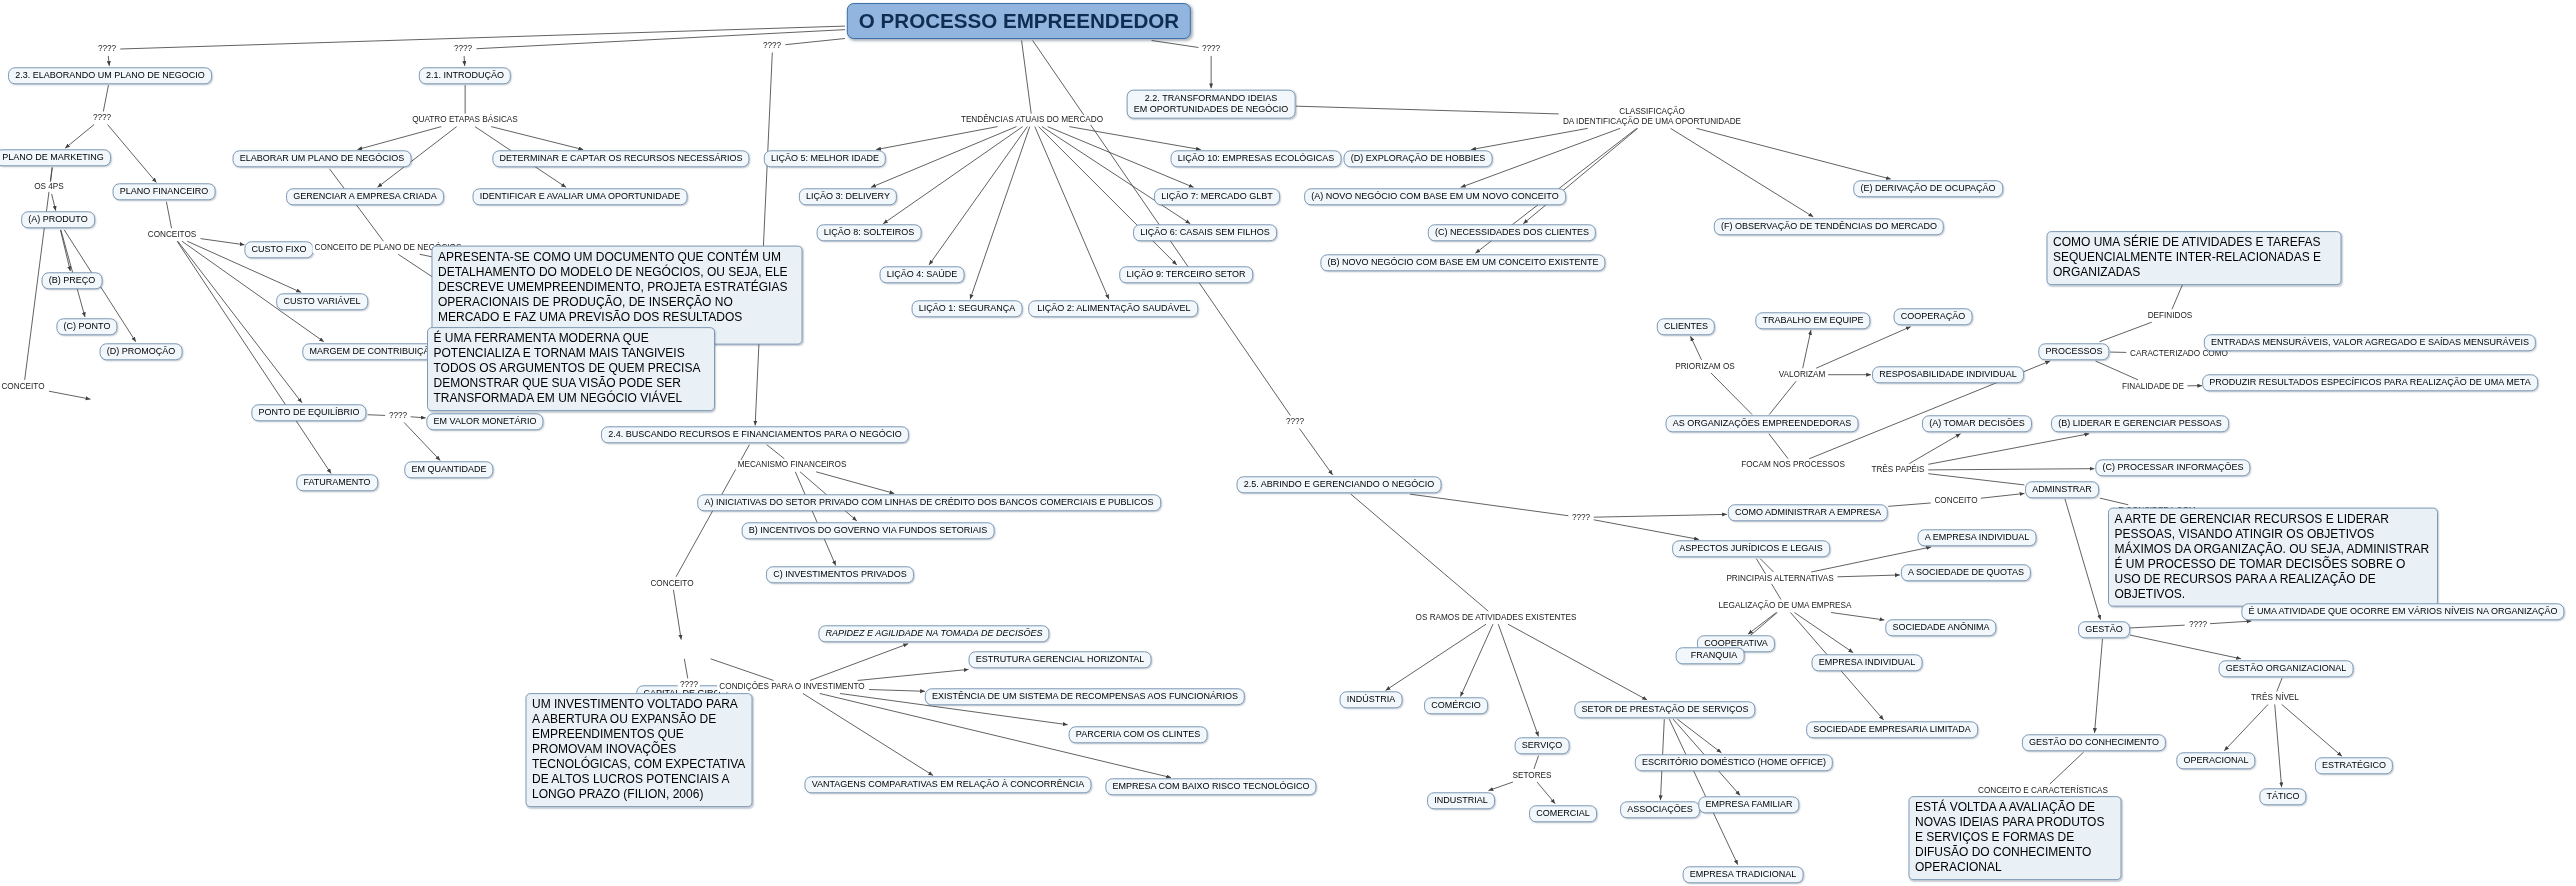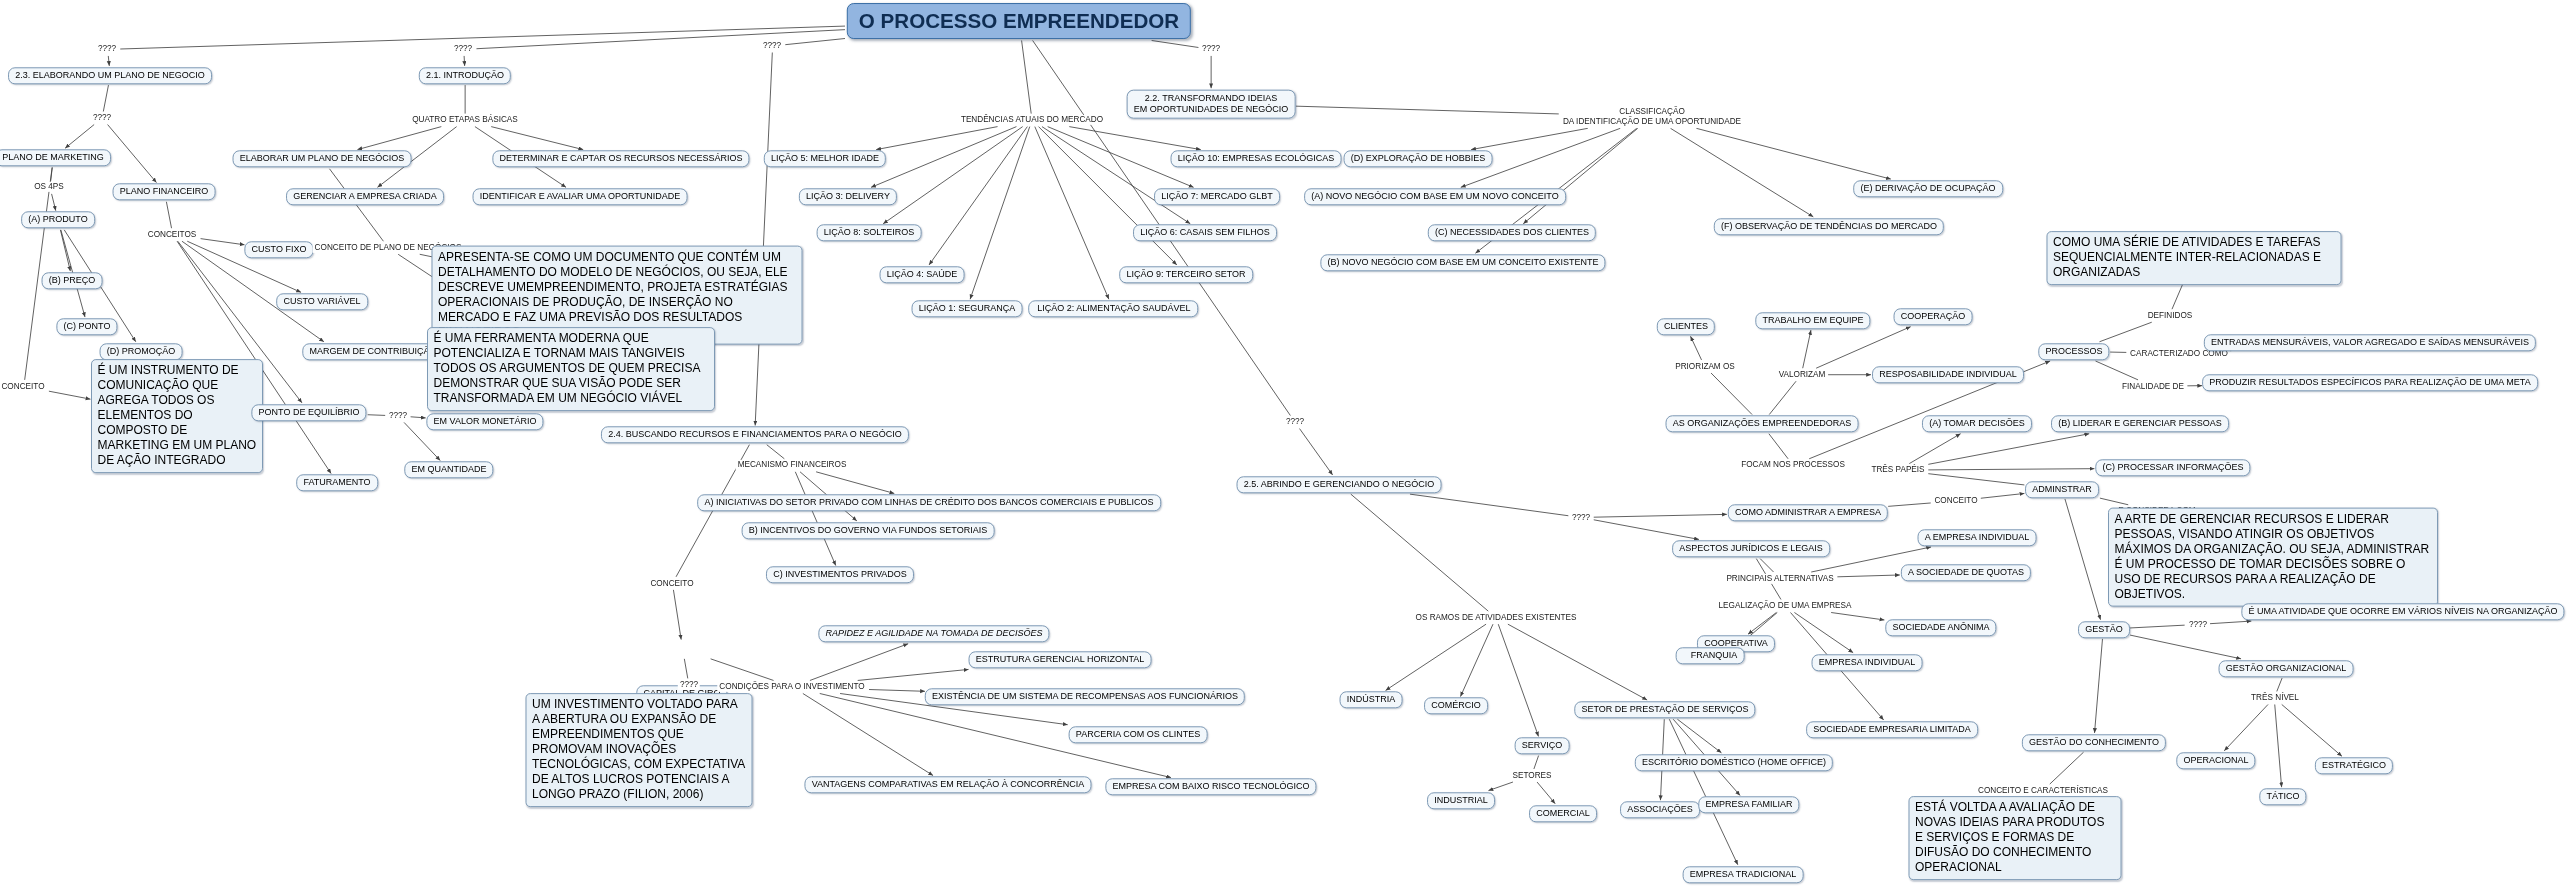--- a/index.html
+++ b/index.html
@@ -226,21 +226,20 @@
     <div class="node label" style="left: 1652px; top: 117px; white-space: pre-line;">CLASSIFICAÇÃO
 DA IDENTIFICAÇÃO DE UMA OPORTUNIDADE</div>
     <div class="node qlabel" style="left: 102px; top: 118px;">????</div>
     <div class="node concept" style="left: 53px; top: 158px;">PLANO DE MARKETING</div>
     <div class="node label" style="left: 49px; top: 187px;">OS 4PS</div>
     <div class="node concept" style="left: 58px; top: 220px;">(A) PRODUTO</div>
     <div class="node concept" style="left: 72px; top: 281px;">(B) PREÇO</div>
     <div class="node concept" style="left: 87px; top: 327px;">(C) PONTO</div>
     <div class="node concept" style="left: 141px; top: 352px;">(D) PROMOÇÃO</div>
     <div class="node label" style="left: 23px; top: 387px;">CONCEITO</div>
-    <div class="node textbox" style="left: 177px; top: 416px; width: 172px;">É UM INSTRUMENTO DE COMUNICAÇÃO QUE AGREGA TODOS OS ELEMENTOS DO COMPOSTO DE MARKETING EM UM PLANO DE AÇÃO INTEGRADO</div>
     <div class="node concept" style="left: 164px; top: 192px;">PLANO FINANCEIRO</div>
     <div class="node label" style="left: 172px; top: 235px;">CONCEITOS</div>
     <div class="node concept" style="left: 279px; top: 250px;">CUSTO FIXO</div>
     <div class="node concept" style="left: 322px; top: 302px;">CUSTO VARIÁVEL</div>
     <div class="node concept" style="left: 337px; top: 352px; margin-left: 36px;">MARGEM DE CONTRIBUIÇÃO</div>
     <div class="node concept" style="left: 309px; top: 413px;">PONTO DE EQUILÍBRIO</div>
     <div class="node concept" style="left: 337px; top: 483px;">FATURAMENTO</div>
     <div class="node qlabel" style="left: 398px; top: 416px;">????</div>
     <div class="node concept" style="left: 485px; top: 422px;">EM VALOR MONETÁRIO</div>
     <div class="node concept" style="left: 449px; top: 470px;">EM QUANTIDADE</div>

